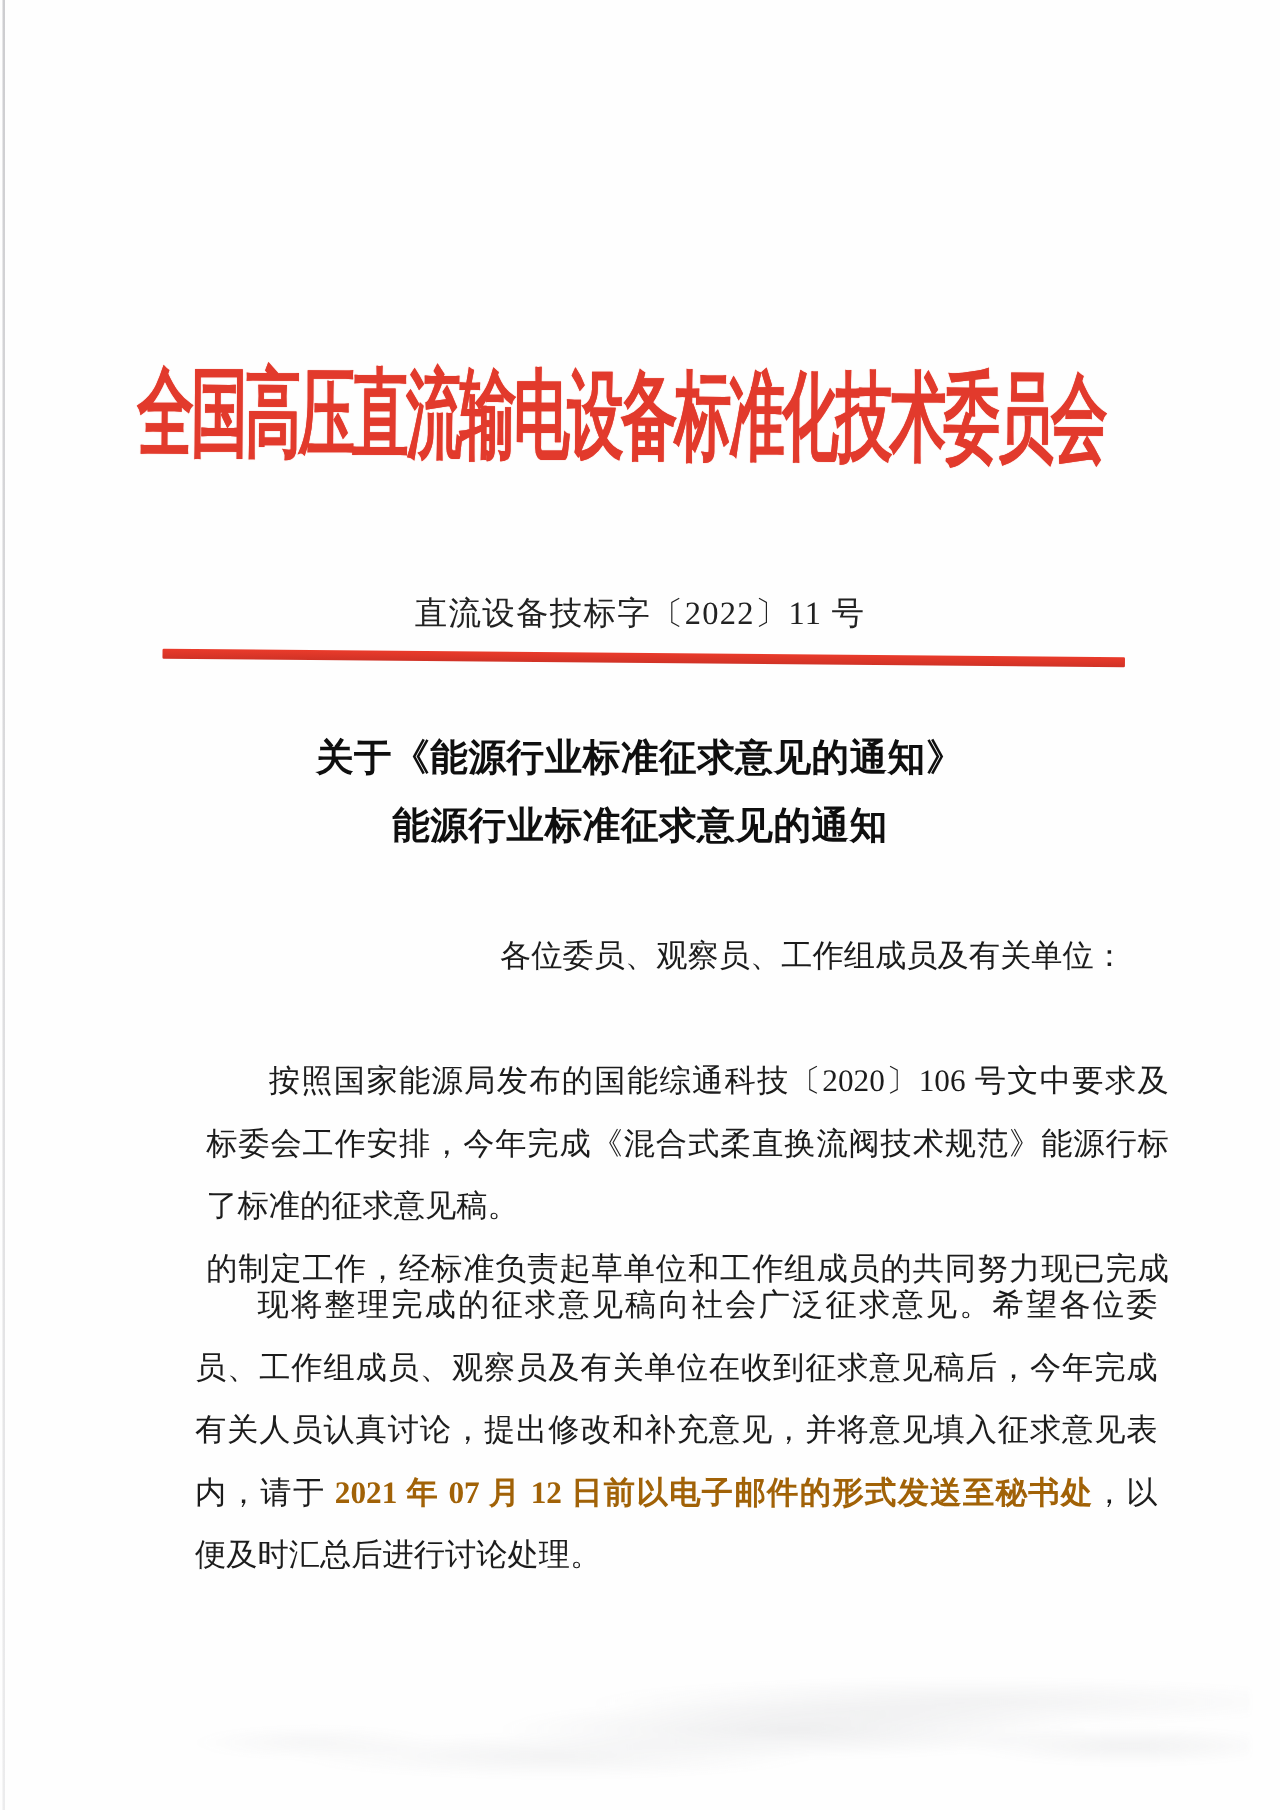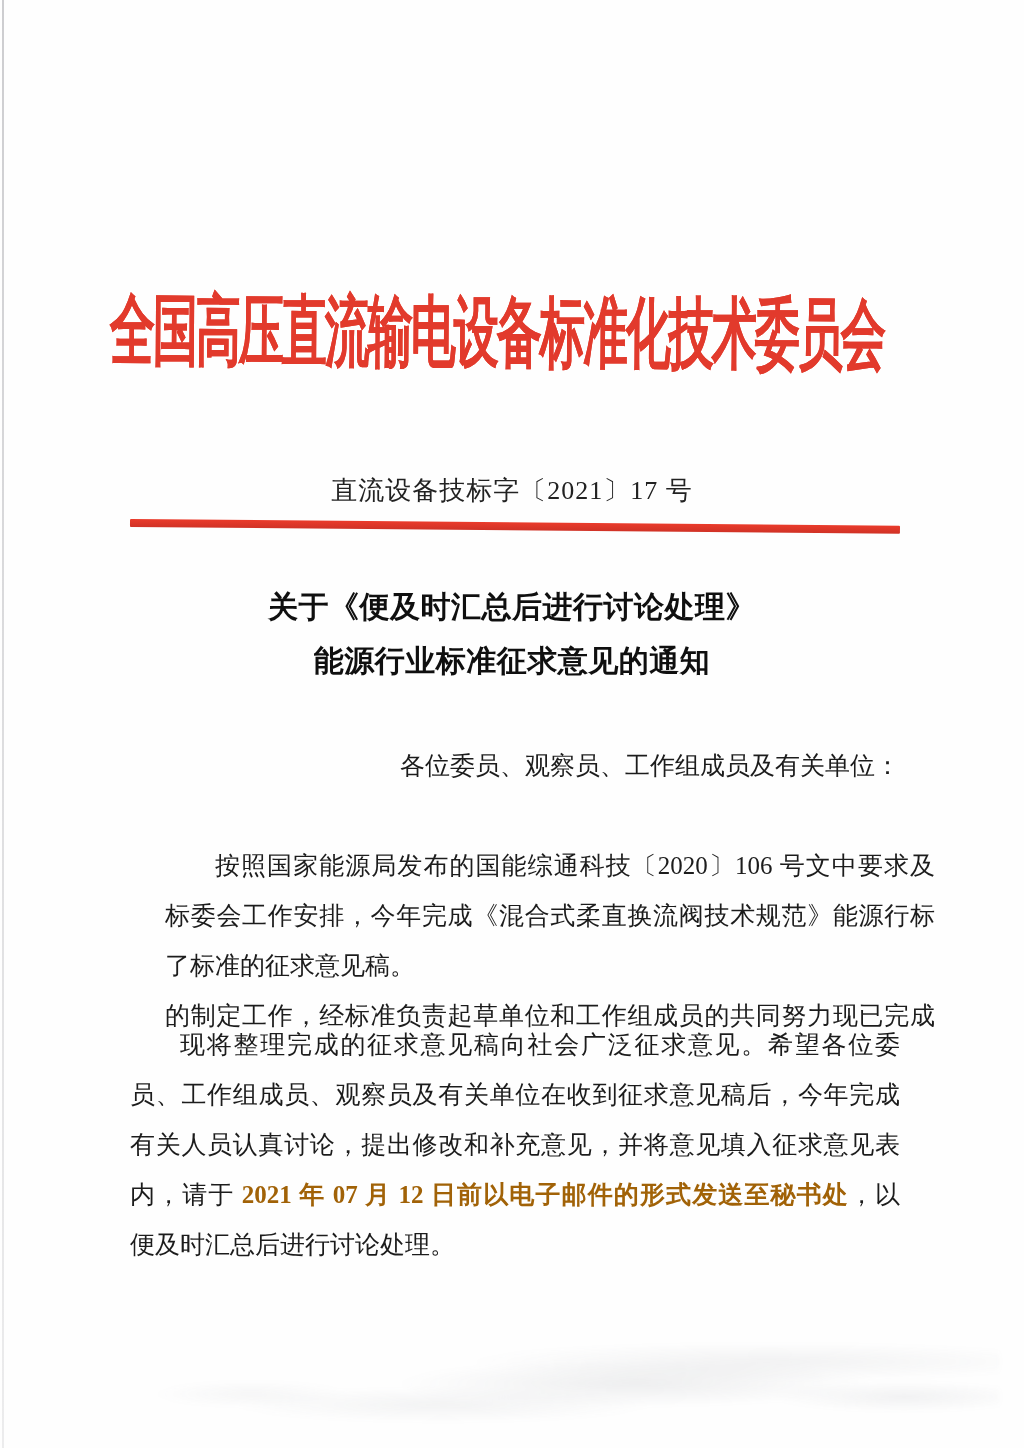--- a/index.html
+++ b/index.html
@@ -41,21 +41,21 @@
     position:absolute;top:580px;left:0;width:1024px;
     text-align:center;font-weight:bold;color:#0f0f0f;
     font-size:30px;line-height:54px;letter-spacing:0.5px;
   }
   .body-area{
     position:absolute;left:130px;width:770px;
     font-size:25px;color:#1c1c1c;
   }
   .salutation{top:750px;height:32px;line-height:32px;text-align:right;}
   .para-1{top:841px;margin-left:35px;}
-  .para-2{top:1020px;}
+  .para-2{top:1020px;margin-left:26px;}
   .body-line{height:50px;line-height:50px;white-space:normal;}
   .body-line.fill{text-align:justify;text-align-last:justify;}
   .body-line.indent{padding-left:50px;width:720px;}
   .body-line .bold{font-weight:bold;color:#a16207;}
   .bleed-artifact{
     position:absolute;top:1305px;left:40px;width:960px;height:135px;
     background:
       radial-gradient(ellipse 340px 34px at 62% 58%, rgba(95,98,108,0.10), transparent 70%),
       radial-gradient(ellipse 430px 28px at 76% 42%, rgba(95,98,108,0.08), transparent 70%),
       radial-gradient(ellipse 300px 26px at 42% 74%, rgba(95,98,108,0.07), transparent 70%),
@@ -68,26 +68,26 @@
 <body>
 
 <div class="page">
 
   <div class="scan-edge"></div>
 
   <div class="org-title-wrap">
     <span class="org-title">全国高压直流输电设备标准化技术委员会</span>
   </div>
 
-  <div class="doc-number">直流设备技标字〔2021〕17 号</div>
+  <div class="doc-number">直流设备技标字〔2022〕11 号</div>
 
   <div class="red-rule"></div>
 
   <div class="notice-title">
-    <div>关于《便及时汇总后进行讨论处理》</div>
+    <div>关于《能源行业标准征求意见的通知》</div>
     <div>能源行业标准征求意见的通知</div>
   </div>
 
   <div class="body-area salutation">各位委员、观察员、工作组成员及有关单位：</div>
 
   <div class="body-area para-1">
     <div class="body-line fill indent">按照国家能源局发布的国能综通科技〔2020〕106 号文中要求及</div>
     <div class="body-line fill">标委会工作安排，今年完成《混合式柔直换流阀技术规范》能源行标</div>
     <div class="body-line">了标准的征求意见稿。</div>
     <div class="body-line fill">的制定工作，经标准负责起草单位和工作组成员的共同努力现已完成</div>

